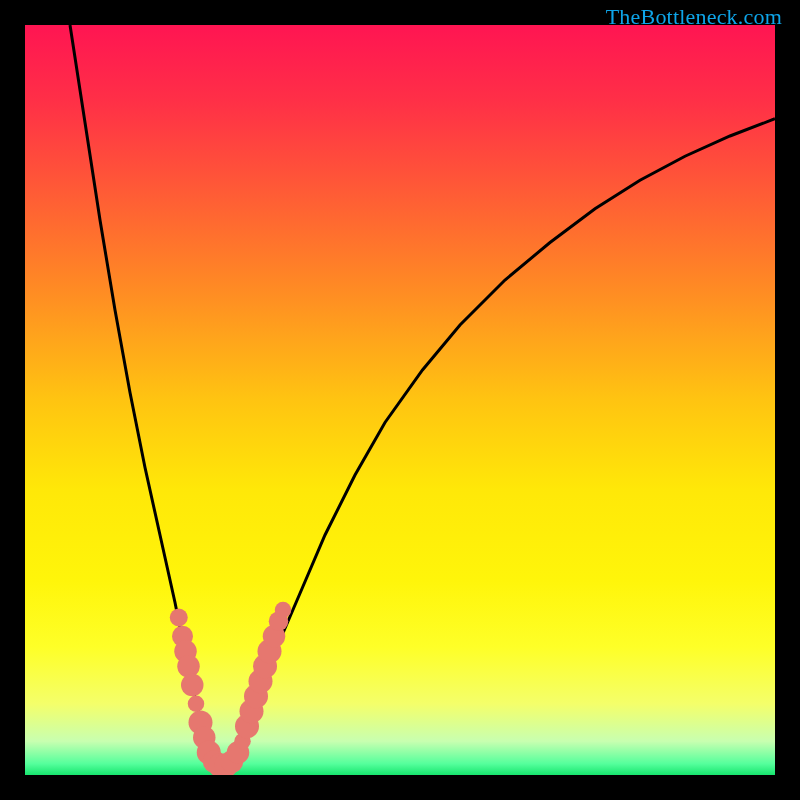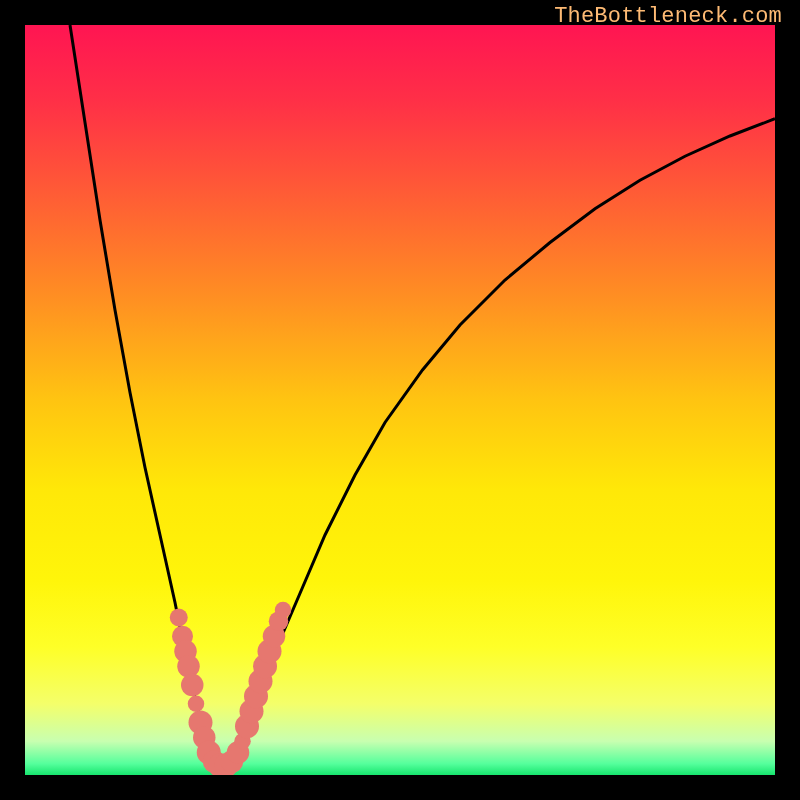--- a/index.html
+++ b/index.html
@@ -35,24 +35,24 @@
     position: absolute;
     left: 0;
     top: 0;
     width: 100%;
     height: 100%;
   }
   .watermark {
     position: absolute;
     top: 4px;
     right: 18px;
-    font-family: Liberation Mono, monospace;
+    font-family: Liberation Serif, serif;
     font-size: 22px;
     font-weight: 500;
-    color: #fdba74;
+    color: #0ea5e9;
     letter-spacing: 0.2px;
   }
 </style>
 </head>
 <body>
 
 <div class="frame">
 
   <div class="plot-area">
 

